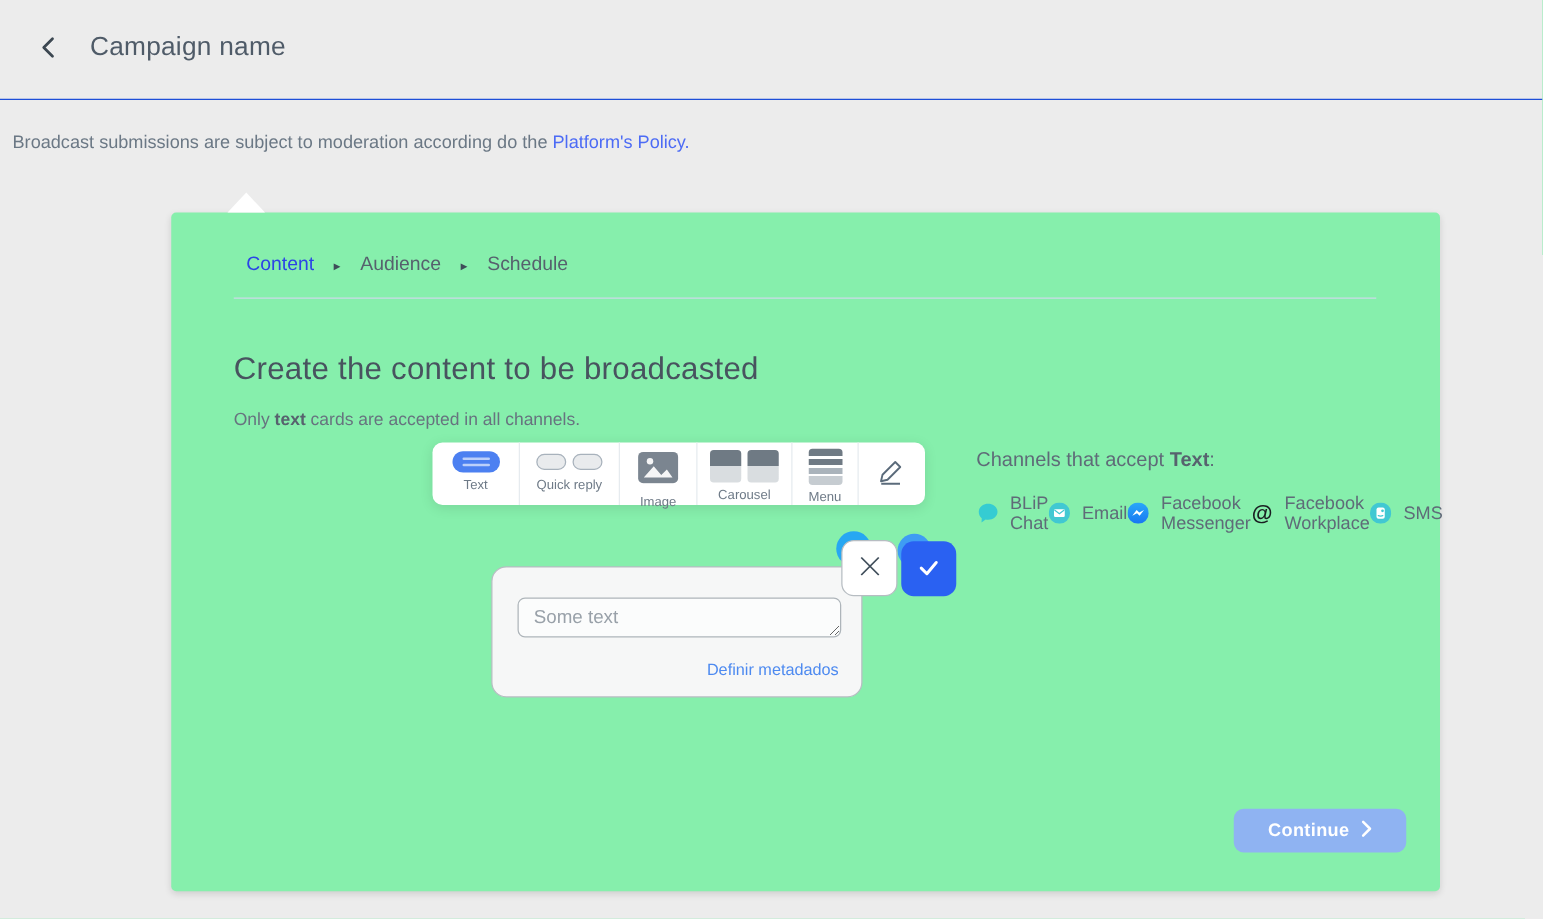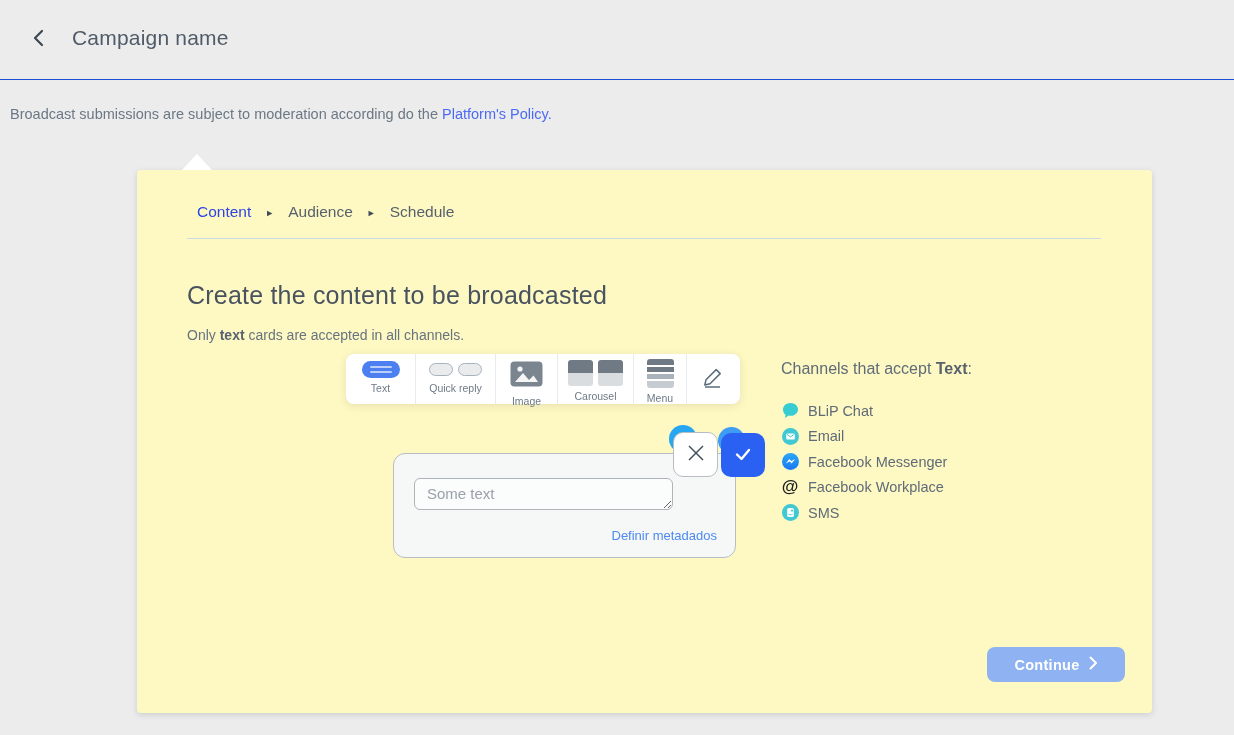--- a/index.html
+++ b/index.html
@@ -26,21 +26,21 @@
     font-size:21px; color:#4f5b68; letter-spacing:.2px;
   }
 
   
   .notice { position:absolute; left:10px; top:106px; font-size:14.5px; color:#6b7885; }
   .notice a { color:#4c6bf5; text-decoration:none; cursor:pointer; }
 
   
   .panel {
     position:absolute; left:137px; top:170px; width:1015px; height:543px;
-    background:#fef9c3; border-radius:4px;
+    background:#86efac; border-radius:4px;
     box-shadow:0 2px 6px rgba(0,0,0,.13);
   }
   .panel-pointer {
     position:absolute; left:45px; top:-16px;
     width:0; height:0;
     border-left:15px solid transparent;
     border-right:15px solid transparent;
     border-bottom:16px solid #ffffff;
   }
 
@@ -90,21 +90,21 @@
 
   .carousel-ic { display:flex; gap:5px; height:27px; align-items:center; margin-top:-2px;}
   .carousel-ic i { display:block; width:25px; height:26px; border-radius:3px; overflow:hidden;
     background:linear-gradient(#6f7a84 0 13px, #d9dde0 13px 100%); }
 
   .menu-ic { width:27px; height:29px; border-radius:3px; overflow:hidden; margin-top:-2px;
     background:linear-gradient(#6f7a84 0 6px,#ffffff 6px 8px,#6f7a84 8px 13px,#ffffff 13px 15px,#aab3bb 15px 20px,#ffffff 20px 22px,#c6ccd1 22px 100%); }
 
   
   .editor-card {
-    position:absolute; left:256px; top:283px; width:343px; height:105px;
+    position:absolute; left:256px; top:283px; width:297px; height:105px;
     background:#f6f7f7; border:1px solid #b7bdc2; border-radius:12px; z-index:1;
   }
   .editor-textarea {
     position:absolute; left:20px; top:24px; width:259px; height:32px;
     border:1px solid #aeb5ba; border-radius:6px; background:#fbfcfc;
     font-family:"Liberation Sans", sans-serif; font-size:15px; color:#5e6a76;
     padding:6px 12px; resize:both; outline:none;
   }
   .editor-textarea::placeholder { color:#99a1a9; }
   .metadata-link {
@@ -123,21 +123,21 @@
   }
   .check-btn {
     position:absolute; left:584px; top:263px; width:44px; height:44px; z-index:3;
     background:#2a61f2; border:none; border-radius:10px;
     display:flex; align-items:center; justify-content:center; cursor:pointer;
   }
 
   
   .channels { position:absolute; left:644px; top:190px; width:280px; }
   .channels-title { font-size:16px; color:#5f6b78; }
-  .channel-list { position:absolute; left:0; top:38px; display:flex; flex-direction:column; }
+  .channel-list { position:absolute; left:0; top:38px; display:flex; flex-direction:row; }
   .channel-row { display:flex; align-items:center; height:25.5px; gap:9px; }
   .channel-row .ch-label { font-size:14.5px; color:#5f6b78; }
   .ch-ic { width:18px; height:18px; display:flex; align-items:center; justify-content:center; flex:0 0 18px; }
   .workplace-glyph { font-size:17px; font-weight:bold; color:#1a1d21; line-height:18px; }
 
   
   .continue-btn {
     position:absolute; left:850px; top:477px; width:138px; height:35px;
     background:#8fb3f2; border:none; border-radius:8px; cursor:default;
     display:flex; align-items:center; justify-content:center; gap:9px;

